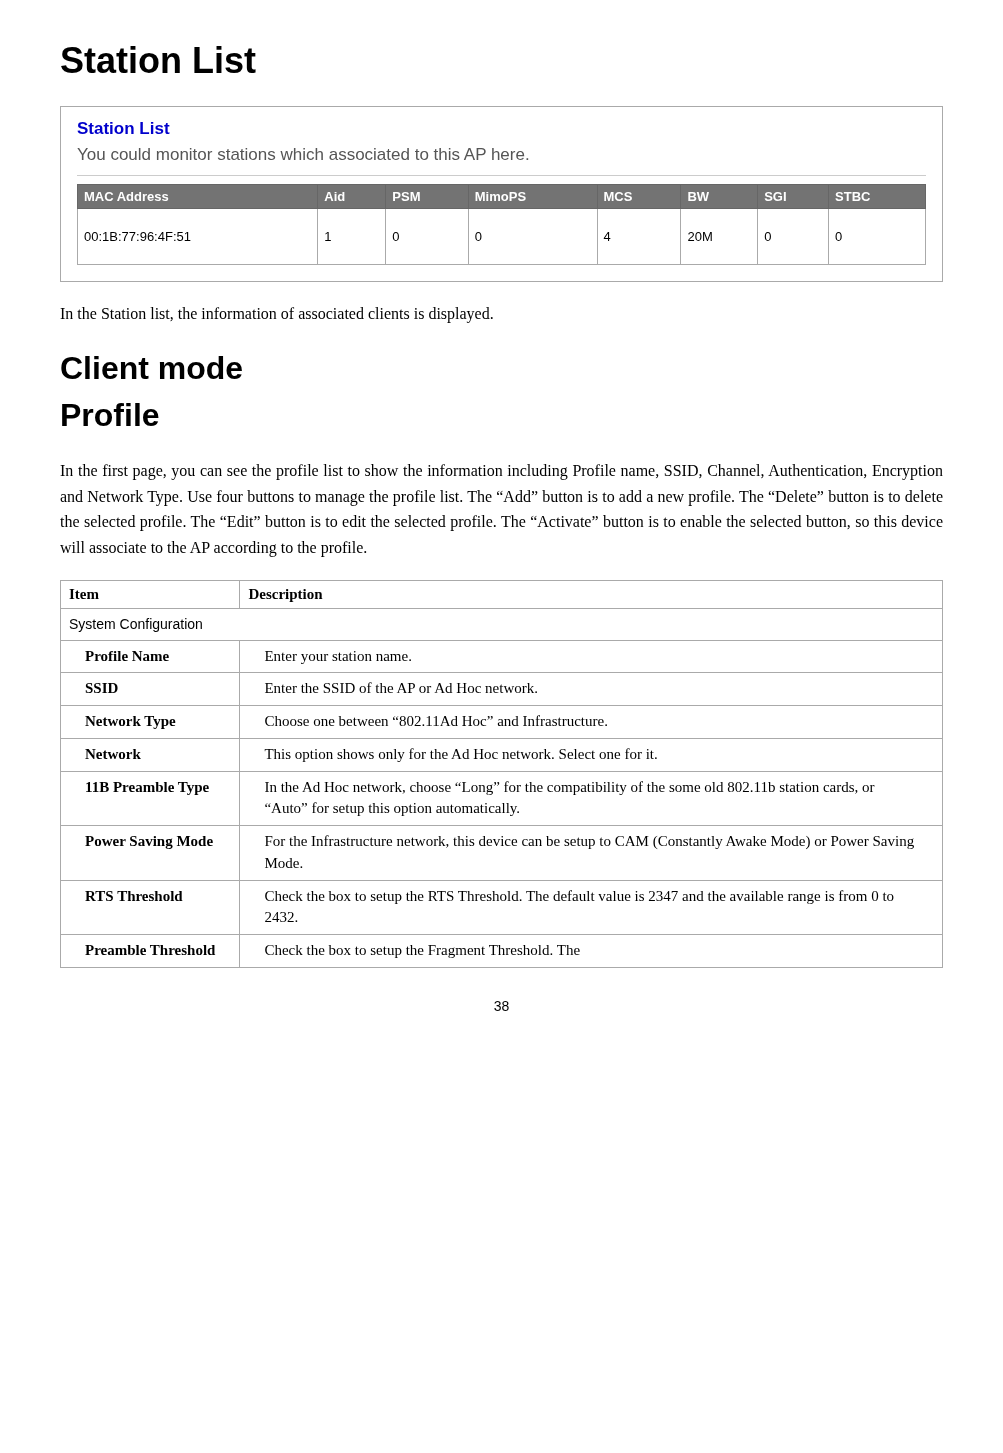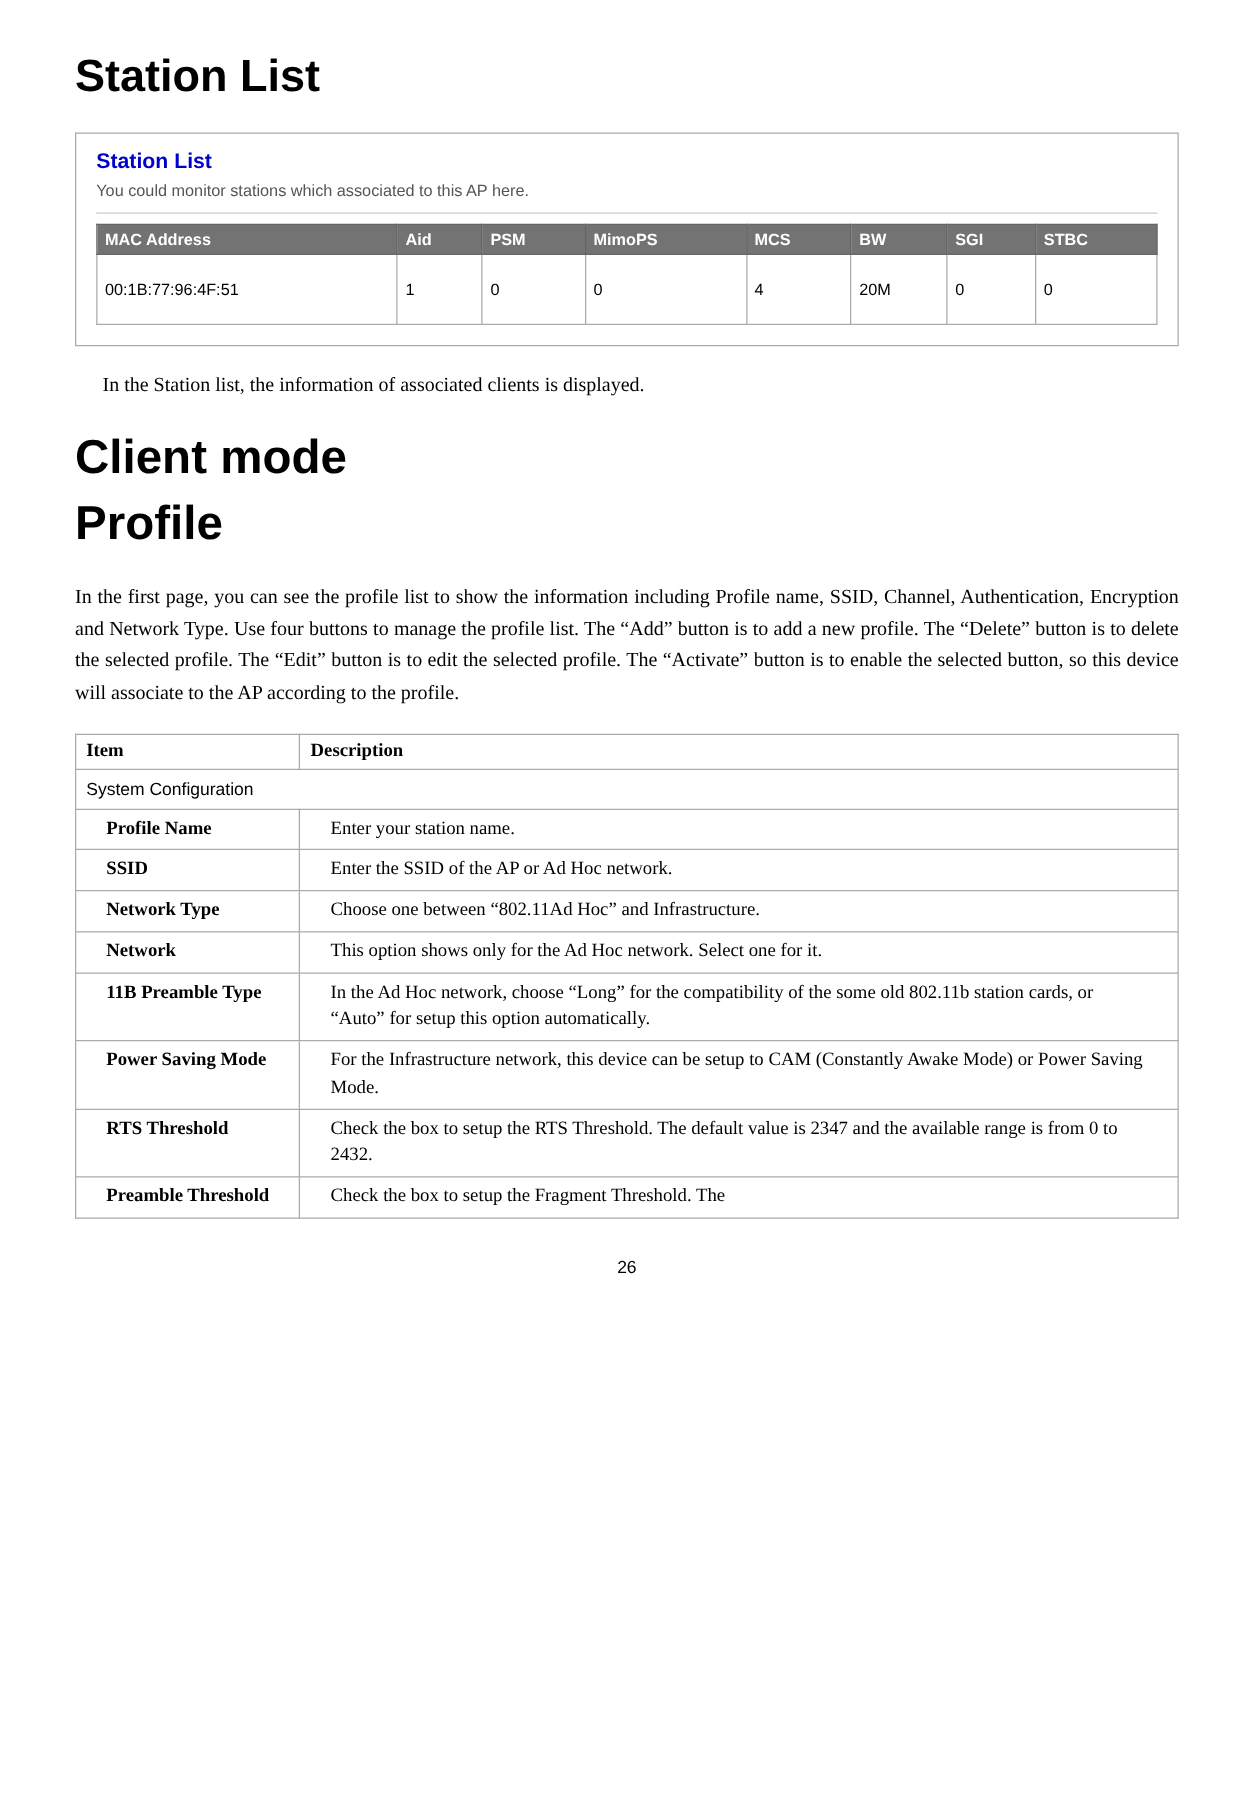--- a/index.html
+++ b/index.html
@@ -14,21 +14,21 @@
     }
 
     h1.page-title {
       font-size: 36px;
       font-weight: bold;
       font-family: Arial, sans-serif;
       margin-bottom: 24px;
     }
 
     h2.section-title {
-      font-size: 38px;
+      font-size: 32px;
       font-weight: bold;
       font-family: Arial, sans-serif;
       margin-top: 10px;
       margin-bottom: 10px;
     }
 
     .station-screenshot {
       border: 1px solid #aaa;
       padding: 12px 16px 16px 16px;
       margin-bottom: 20px;
@@ -38,21 +38,21 @@
     .station-screenshot .inner-title {
       color: #0000cc;
       font-size: 17px;
       font-weight: bold;
       font-family: Arial, sans-serif;
       margin-bottom: 6px;
     }
 
     .station-screenshot .sub-text {
       font-family: Arial, sans-serif;
-      font-size: 13px;
+      font-size: 17px;
       color: #555;
       margin-bottom: 10px;
     }
 
     .station-table {
       border-collapse: collapse;
       width: 100%;
       font-family: Arial, sans-serif;
       font-size: 13px;
     }
@@ -68,21 +68,20 @@
     .station-table td {
       border: 1px solid #aaa;
       padding: 20px 6px;
     }
 
     .intro-para {
       font-family: Times New Roman, serif;
       font-size: 16px;
       margin-bottom: 24px;
       line-height: 1.5;
-      margin-left: 22px;
     }
 
     .profile-para {
       font-family: Times New Roman, serif;
       font-size: 16px;
       text-align: justify;
       line-height: 1.6;
       margin-bottom: 20px;
       margin-top: 24px;
     }
@@ -221,13 +220,13 @@
         <td class="item-col">RTS Threshold</td>
         <td>Check the box to setup the RTS Threshold. The default value is 2347 and the available range is from 0 to 2432.</td>
       </tr>
       <tr>
         <td class="item-col">Preamble Threshold</td>
         <td>Check the box to setup the Fragment Threshold. The</td>
       </tr>
     </tbody>
 </table>
 
-<div class="page-number">26</div>
+<div class="page-number">38</div>
 
 </body></html>

